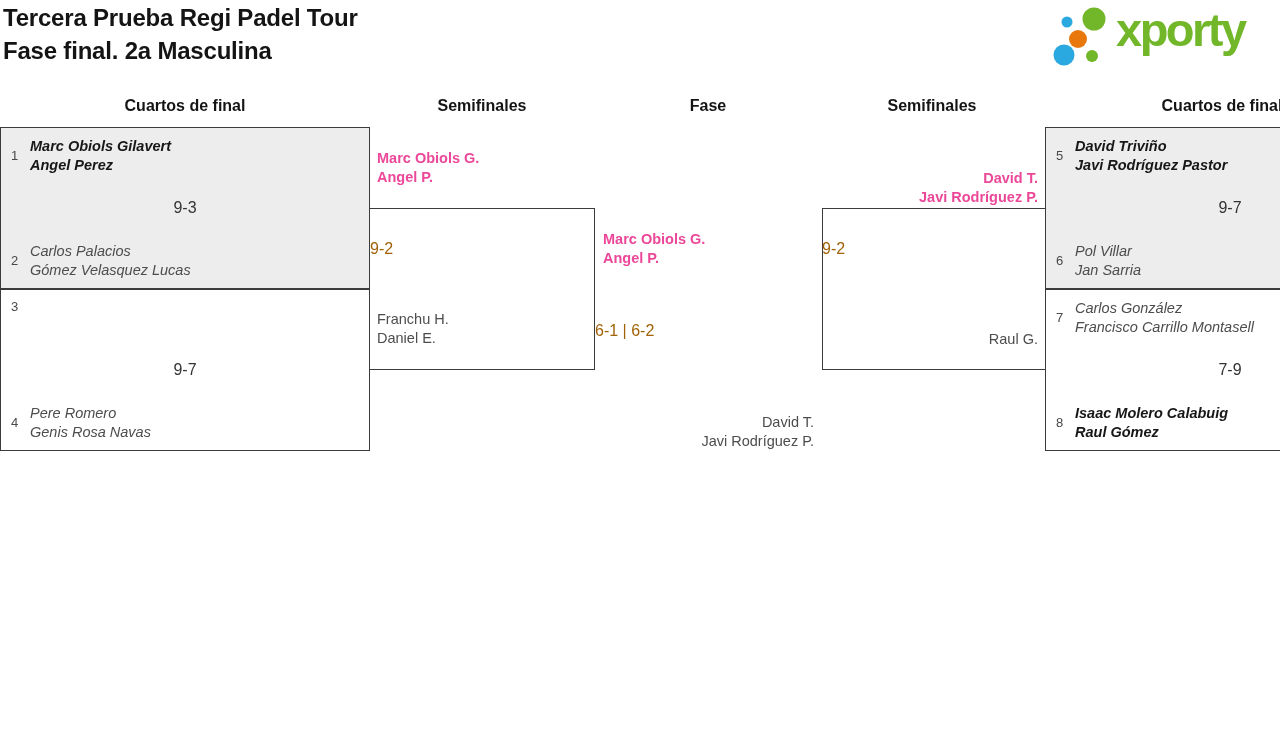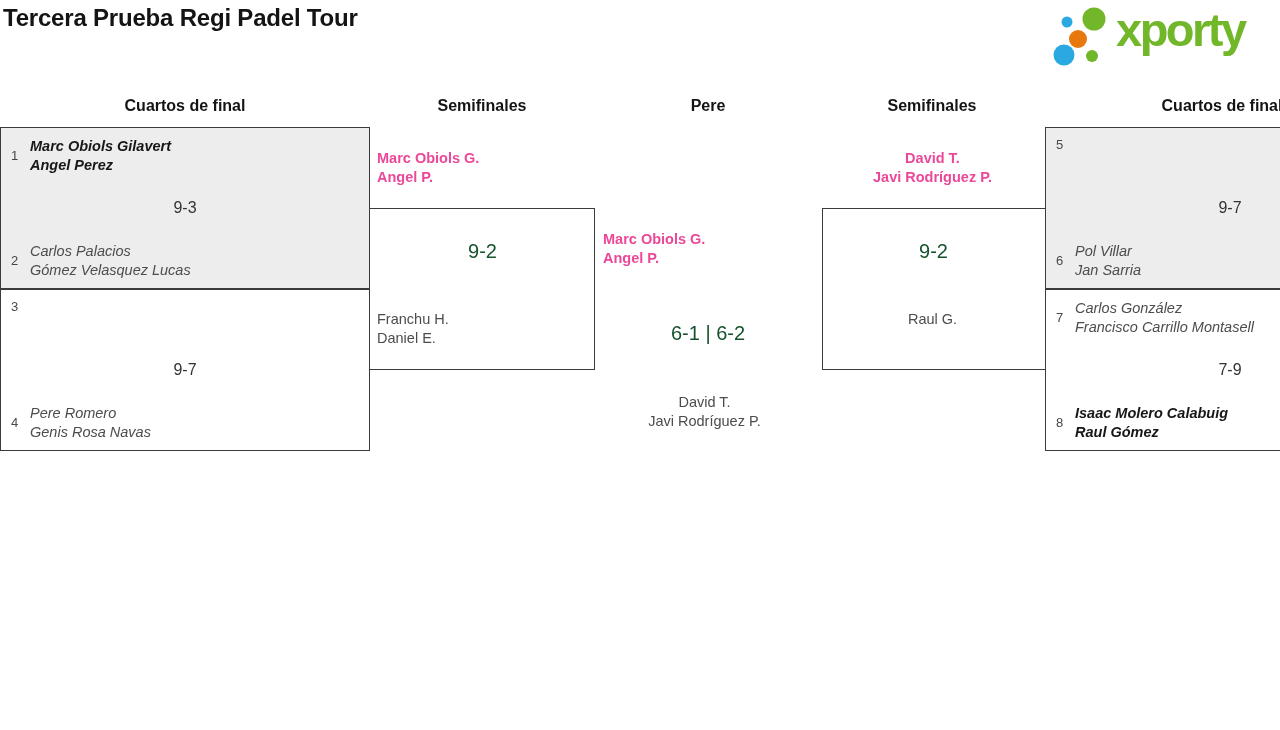--- a/index.html
+++ b/index.html
@@ -35,44 +35,45 @@
     transform:translateY(-50%);font-size:16px;color:#333333;}
 
   
   .connector{position:absolute;top:208px;height:162px;box-sizing:border-box;}
   .connector.left{left:370px;width:225px;border:1px solid #3b3b3b;border-left:none;}
   .connector.right{left:822px;width:223px;border:1px solid #3b3b3b;border-right:none;}
 
   
   .pair{position:absolute;font-size:14.5px;line-height:18.5px;color:#4d4d4d;white-space:nowrap;}
   .pair.winner{font-weight:700;color:#ec4899;}
-  .pair.alignr{text-align:center;}
-  .score-float{position:absolute;font-size:20px;color:#14532d;text-align:center;}
+  .pair.alignr{text-align:right;margin-top:20px;}
+  .score-float{position:absolute;font-size:16px;color:#a16207;text-align:left;}
 </style>
 </head>
 <body>
 
 <div class="title-block">
   <div>Tercera Prueba Regi Padel Tour</div>
+  <div>Fase final. 2a Masculina</div>
 </div>
 
 <div class="logo">
   <svg width="72" height="62" viewBox="0 0 72 62" style="position:absolute;left:0;top:2px;">
     <circle cx="19" cy="16" r="5.5" fill="#2aa9e0"></circle>
     <circle cx="46" cy="13" r="11.5" fill="#72b629"></circle>
     <circle cx="30" cy="33" r="9" fill="#e8770e"></circle>
     <circle cx="16" cy="49" r="10.5" fill="#2aa9e0"></circle>
     <circle cx="44" cy="50" r="6" fill="#72b629"></circle>
   </svg>
   <div class="logo-word" style="color:#72b629">xporty</div>
 </div>
 
 <div class="round-header" style="left:185px">Cuartos de final</div>
 <div class="round-header" style="left:482px">Semifinales</div>
-<div class="round-header" style="left:708px">Pere</div>
+<div class="round-header" style="left:708px">Fase</div>
 <div class="round-header" style="left:932px">Semifinales</div>
 <div class="round-header" style="left:1222px">Cuartos de final</div>
 
 <div class="match shaded" style="left:0;top:127px">
   <div class="team top">
     <span class="seed">1</span>
     <span class="players winner">
       <div>Marc Obiols Gilavert</div>
       <div>Angel Perez</div>
     </span>
@@ -97,20 +98,24 @@
     <span class="players">
       <div>Pere Romero</div>
       <div>Genis Rosa Navas</div>
     </span>
   </div>
 </div>
 
 <div class="match shaded" style="left:1045px;top:127px">
   <div class="team top">
     <span class="seed">5</span>
+    <span class="players winner">
+      <div>David Triviño</div>
+      <div>Javi Rodríguez Pastor</div>
+    </span>
   </div>
   <div class="score">9-7</div>
   <div class="team bottom">
     <span class="seed">6</span>
     <span class="players">
       <div>Pol Villar</div>
       <div>Jan Sarria</div>
     </span>
   </div>
 </div>

